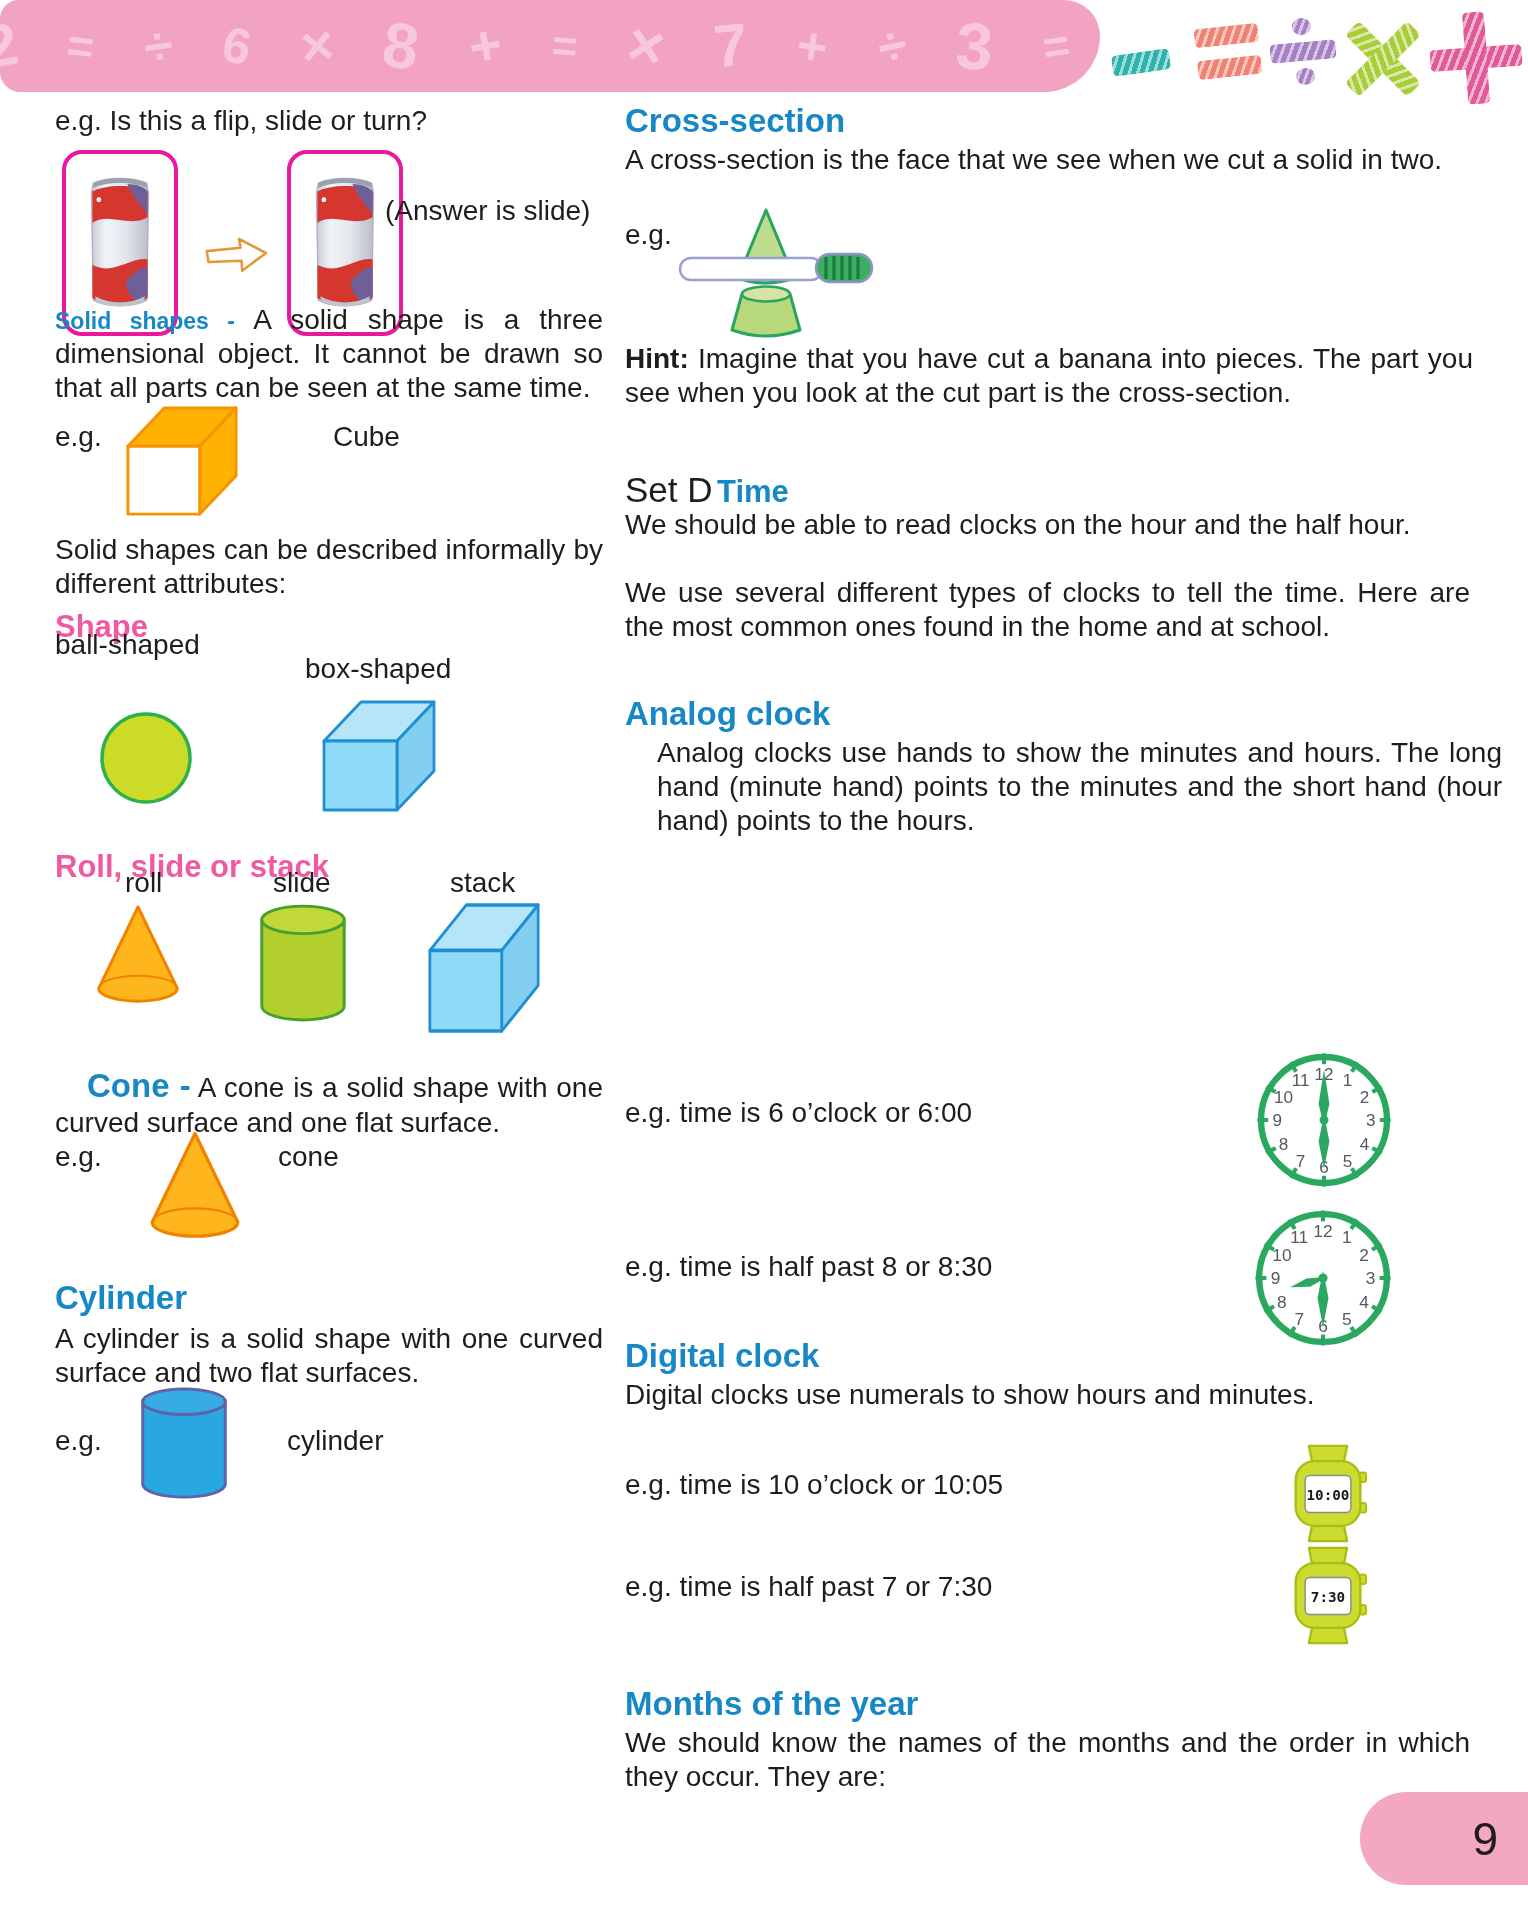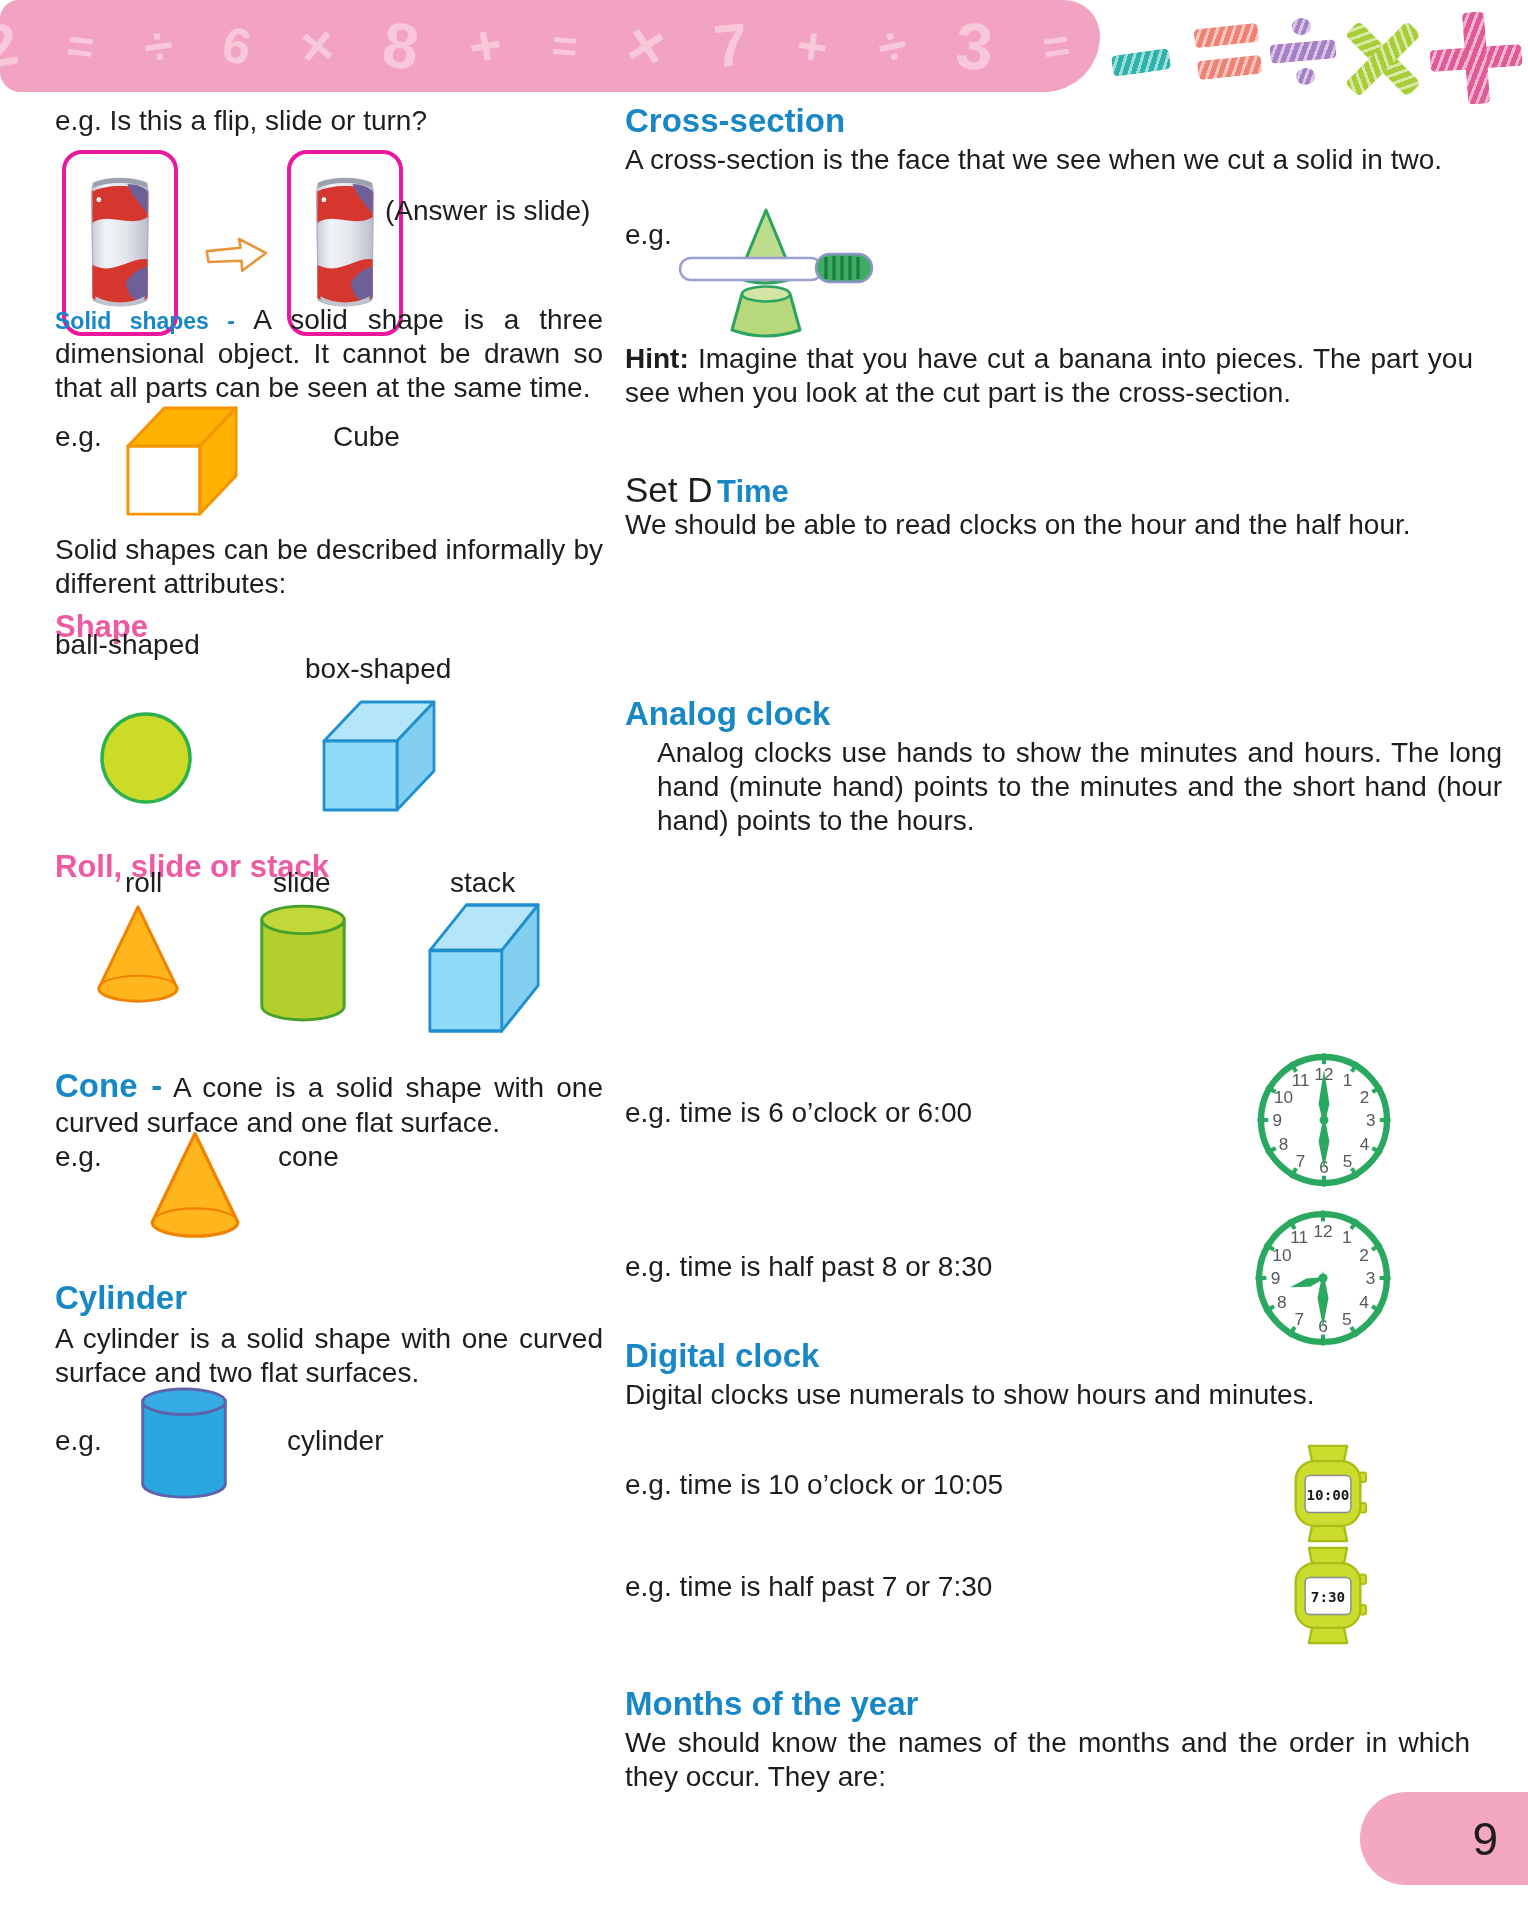--- a/index.html
+++ b/index.html
@@ -184,21 +184,21 @@
   <svg class="abs" style="left:252px;top:900px;" width="102" height="128" viewBox="0 0 104 130">
     <path d="M10,20 L10,108 A42 14 0 0 0 94,108 L94,20 Z" fill="#b3cf2d" stroke="#45a02c" stroke-width="3"></path>
     <ellipse cx="52" cy="20" rx="42" ry="14" fill="#c2d83a" stroke="#45a02c" stroke-width="3"></ellipse>
   </svg>
   <svg class="abs" style="left:420px;top:898px;" width="128" height="140" viewBox="0 0 130 120" preserveAspectRatio="none">
     <polygon points="10,45 47,6 120,6 83,45" fill="#b5e5f9" stroke="#1f8fd0" stroke-width="2.8" stroke-linejoin="round"></polygon>
     <polygon points="83,45 120,6 120,75 83,114" fill="#83cff2" stroke="#1f8fd0" stroke-width="2.8" stroke-linejoin="round"></polygon>
     <rect x="10" y="45" width="73" height="69" fill="#90dbf7" stroke="#1f8fd0" stroke-width="2.8" stroke-linejoin="round"></rect>
   </svg>
 
-  <p class="abs para" style="left:55px;top:1066px;width:548px;"><span class="lead-blue" style="font-size:33px;">Cone -</span> <span>A cone is a solid shape with one curved surface and one flat surface.</span></p>
+  <p class="abs para" style="left:55px;top:1066px;width:548px;"><span class="lead-blue" style="font-size:33px;margin-left:32px;">Cone -</span> <span>A cone is a solid shape with one curved surface and one flat surface.</span></p>
 
   <div class="abs line" style="left:55px;top:1140px;">e.g.</div>
   <svg class="abs" style="left:136px;top:1128px;" width="118" height="120" viewBox="0 0 110 112">
     <path d="M55,5 L15,88 A40 13 0 0 0 95,88 Z" fill="#ffb51c" stroke="#f08200" stroke-width="3" stroke-linejoin="round"></path>
     <path d="M15,88 A40 13 0 0 1 95,88" fill="none" stroke="#f08200" stroke-width="2"></path>
   </svg>
   <div class="abs line" style="left:278px;top:1140px;">cone</div>
 
   <div class="abs h-blue" style="left:55px;top:1280px;">Cylinder</div>
   <p class="abs para" style="left:55px;top:1322px;width:548px;">A cylinder is a solid shape with one curved surface and two flat surfaces.</p>
@@ -229,20 +229,21 @@
     <ellipse cx="90" cy="88" rx="24" ry="7.5" fill="#d2e5a4" stroke="#2aa45f" stroke-width="2.5"></ellipse>
   </svg>
 
   <p class="abs para" style="left:625px;top:342px;width:848px;"><span class="lead-bold">Hint:</span> <span>Imagine that you have cut a banana into pieces. The part you see when you look at the cut part is the cross-section.</span></p>
 
   <div class="abs" style="left:625px;top:470px;">
     <span style="font-weight:normal;font-size:35px;">Set D</span>
     <span style="font-weight:bold;font-size:31px;color:#1787c6;">Time</span>
   </div>
   <p class="abs para" style="left:625px;top:508px;width:845px;">We should be able to read clocks on the hour and the half hour.</p>
+  <p class="abs para" style="left:625px;top:576px;width:845px;">We use several different types of clocks to tell the time. Here are the most common ones found in the home and at school.</p>
 
   <div class="abs h-blue" style="left:625px;top:696px;">Analog clock</div>
   <p class="abs para" style="left:625px;top:736px;width:845px;margin-left:32px;">Analog clocks use hands to show the minutes and hours. The long hand (minute hand) points to the minutes and the short hand (hour hand) points to the hours.</p>
 
   <div class="abs line" style="left:625px;top:1096px;">e.g. time is 6 o’clock or 6:00</div>
 
   <svg class="abs" style="left:1252px;top:1048px;" width="144" height="144" viewBox="0 0 160 160">
     <circle cx="80" cy="80" r="70" fill="#ffffff" stroke="#2aa860" stroke-width="7"></circle>
     <g stroke="#2aa860" stroke-width="4.5">
       <line x1="80" y1="18" x2="80" y2="6"></line>

